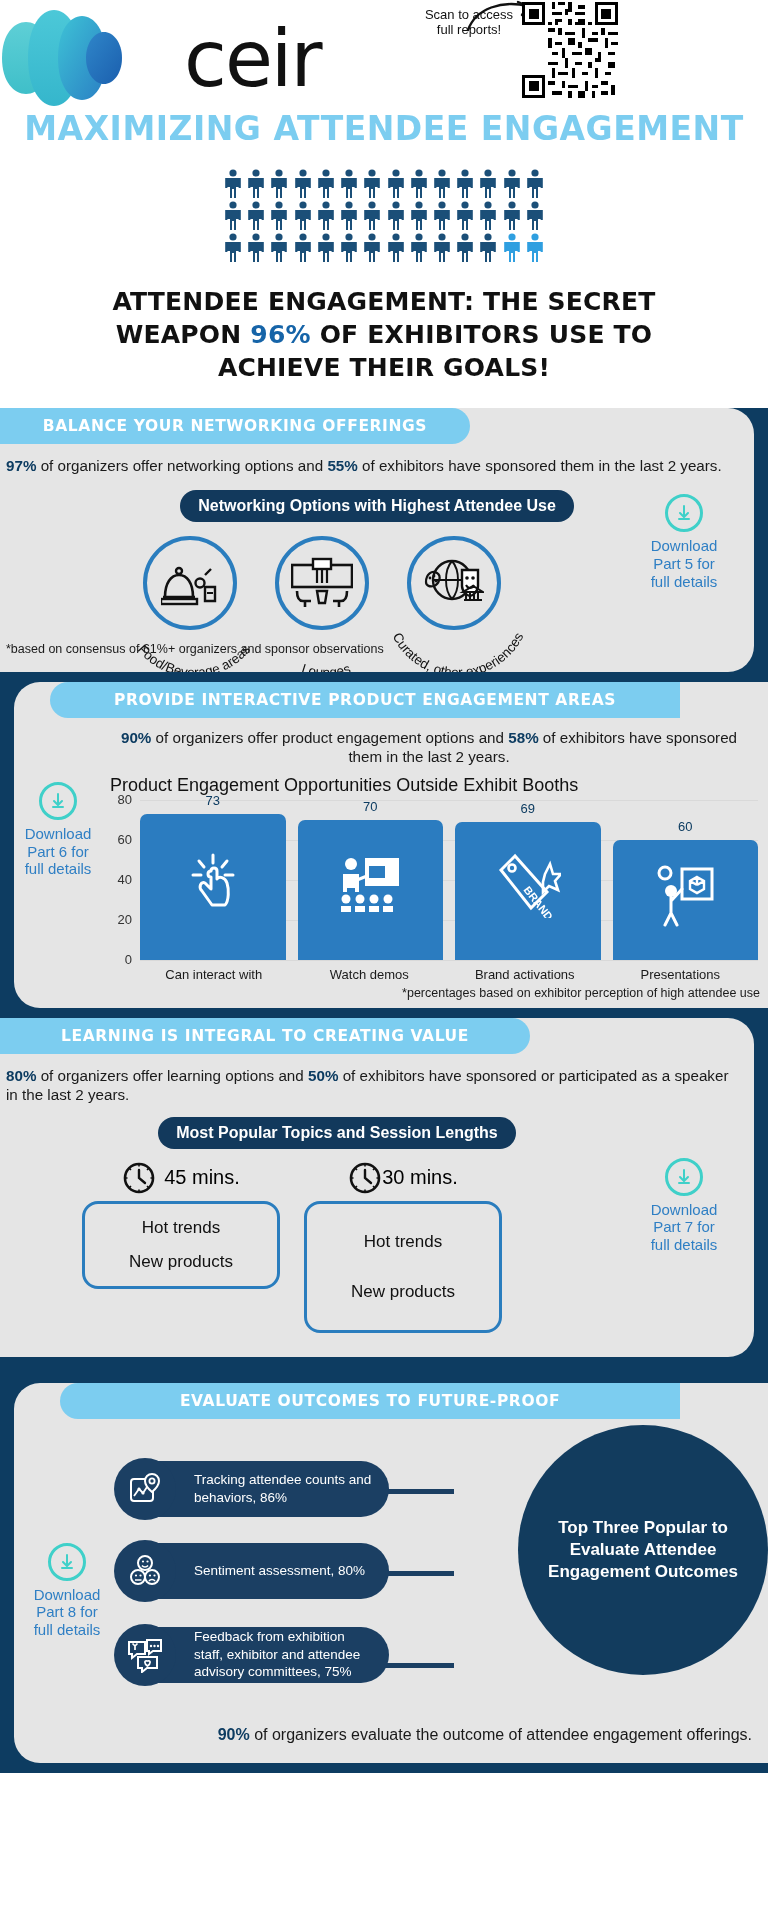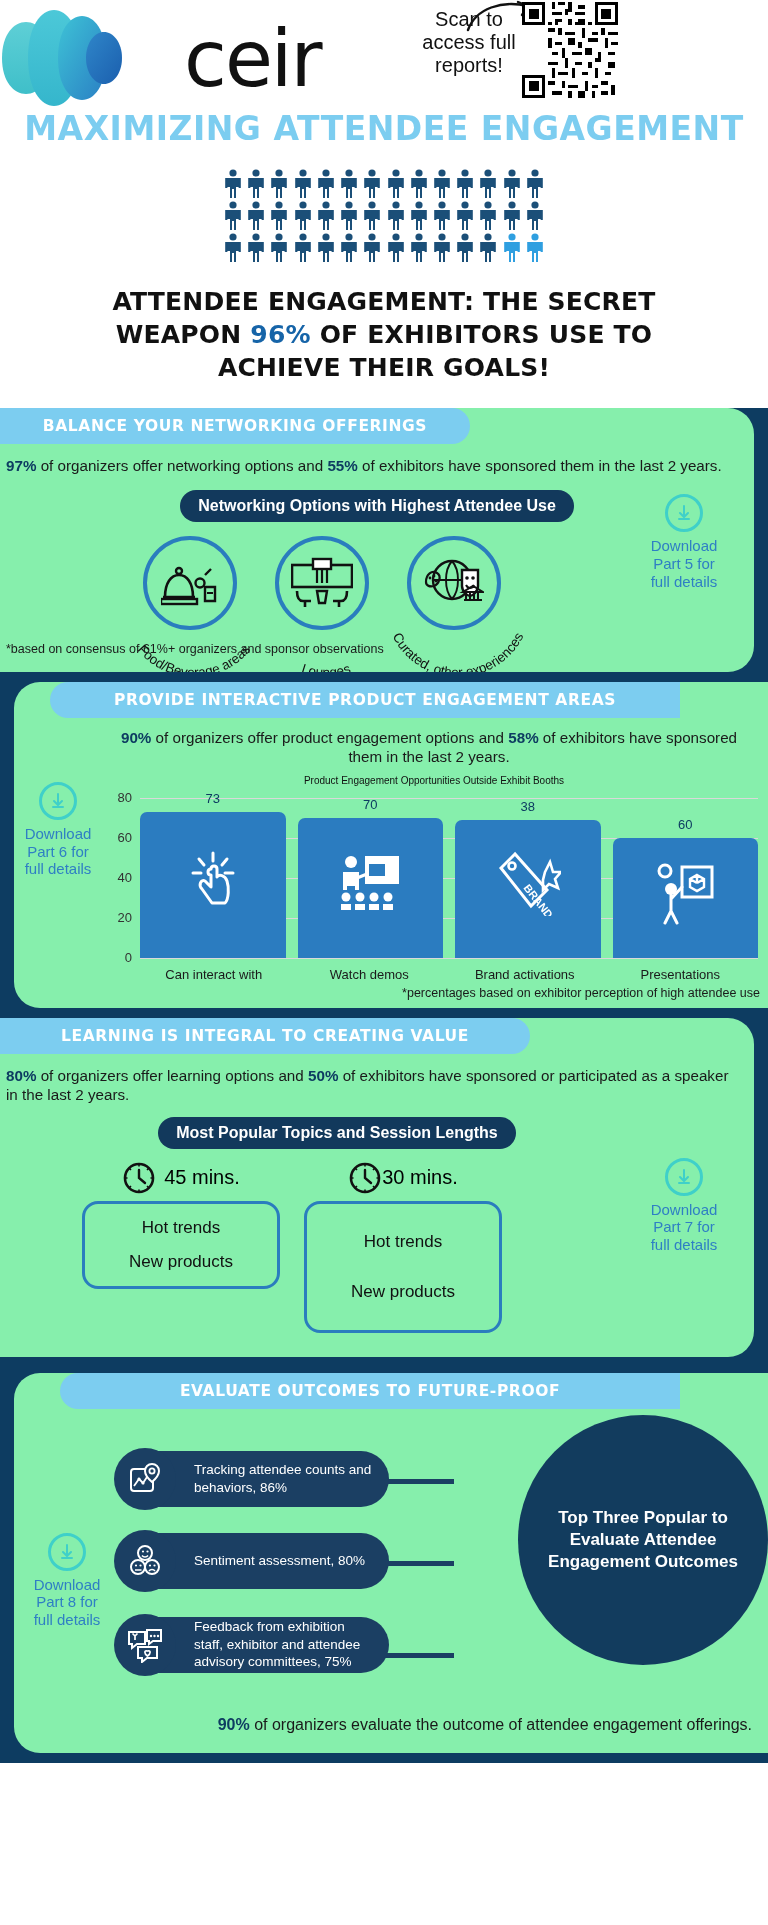--- a/index.html
+++ b/index.html
@@ -9,21 +9,21 @@
     background: #ffffff;
     position: relative;
     overflow: hidden;
   }
   
   .header { position: relative; height: 112px; }
   .logo-wrap { position: absolute; left: 0; top: 4px; display: flex; align-items: center; }
   .brand-word { font-size: 78px; font-weight: 400; letter-spacing: -2px; color: #111; line-height: 1;
                 font-family: "DejaVu Sans", sans-serif; margin-left: 4px; margin-top: 2px;}
   .scan-text { position: absolute; left: 420px; top: 8px; width: 98px; text-align: center;
-               font-size: 20px; line-height: 1.15; color: #111; font-family:"Liberation Sans",sans-serif;}
+               font-size: 13px; line-height: 1.15; color: #111; font-family:"Liberation Sans",sans-serif;}
   .qr { position: absolute; left: 522px; top: 2px; width: 96px; height: 96px; }
   .arrow-curve { position: absolute; left: 466px; top: 0px; width: 70px; height: 34px; }
 
   .main-title {
     color: #7ccdf0; font-size: 33px; font-weight: 800; letter-spacing: 0.5px;
     text-align: center; padding: 0 4px; line-height: 1.05;
     font-family: "DejaVu Sans", sans-serif;
   }
 
   
@@ -33,21 +33,21 @@
   .headline {
     margin: 22px auto 0; width: 560px; text-align: center;
     font-size: 25px; font-weight: 800; line-height: 1.33; color: #111;
     letter-spacing: 0.2px; font-family: "DejaVu Sans", sans-serif;
   }
   .headline .hl { color: #1664a8; }
 
   
   .section { position: relative; }
   .navy-bg { background: #0d3c61; }
-  .white-card { background: #86efac; }
+  .white-card { background: #e5e5e5; }
 
   .band-title {
     background: #7ccdf0; color: #fff; font-weight: 800; font-size: 15.5px;
     letter-spacing: 0.6px; padding: 9px 0; text-align: center;
     border-radius: 0 30px 30px 0; font-family: "DejaVu Sans", sans-serif;
   }
   .band-title.centered { border-radius: 30px; }
 
   .stat-line { font-size: 15.2px; line-height: 1.28; color: #1a1a1a; }
   .stat-line b { color: #0d3c61; }
@@ -574,21 +574,21 @@
 
 <div class="section navy-bg" style="padding:10px 0 0 0;">
   <div class="white-card" style="margin-left:14px; border-radius:26px 0 0 26px; padding-bottom:0; position:relative;">
     <div class="band-title centered" style="width:630px; margin-left:36px; border-radius:30px 0 0 30px;">PROVIDE INTERACTIVE PRODUCT ENGAGEMENT AREAS</div>
 
     <div class="stat-line" style="padding:10px 14px 0 90px; text-align:center;">
       <b>90%</b><span> of organizers offer product engagement options and </span><b>58%</b><span> of exhibitors have sponsored them in the last 2 years.</span>
     </div>
 
     <div class="chart" style="height:190px; margin:8px 10px 0 96px; position:relative;">
-      <div style="text-align:center; font-size:10px; color:#111; font-weight:500; margin-bottom:12px;">Product Engagement Opportunities Outside Exhibit Booths</div>
+      <div style="font-size:18px; color:#111; font-weight:500; margin-bottom:4px;">Product Engagement Opportunities Outside Exhibit Booths</div>
       <div id="chart-area" style="position:relative; height:160px;">
           <div class="grid" style="top:160px"></div>
           <div class="ytick" style="top:152px; left:-4px;">0</div>
           <div class="grid" style="top:120px"></div>
           <div class="ytick" style="top:112px; left:-4px;">20</div>
           <div class="grid" style="top:80px"></div>
           <div class="ytick" style="top:72px; left:-4px;">40</div>
           <div class="grid" style="top:40px"></div>
           <div class="ytick" style="top:32px; left:-4px;">60</div>
           <div class="grid" style="top:0px"></div>
@@ -617,21 +617,21 @@
                     <circle cx="23" cy="45" r="4.5" fill="#fff"></circle>
                     <path d="M18 52 H28 V58 H18Z" fill="#fff"></path>
                     <circle cx="37" cy="45" r="4.5" fill="#fff"></circle>
                     <path d="M32 52 H42 V58 H32Z" fill="#fff"></path>
                     <circle cx="51" cy="45" r="4.5" fill="#fff"></circle>
                     <path d="M46 52 H56 V58 H46Z" fill="#fff"></path>
                   </svg></span>
               </div>
             </div>
             <div style="flex:1; position:relative; height:138px;">
-              <div class="bar-val">38</div>
+              <div class="bar-val">69</div>
               <div class="bar" style="height:100%;">
                 <span style="margin-bottom:8px;"><svg width="66" height="66" viewBox="0 0 66 66">
                     <path d="M20 4 L6 18 L36 56 L52 40 Z" stroke="#fff" stroke-width="3" fill="none"></path>
                     <circle cx="17" cy="16" r="3.5" stroke="#fff" stroke-width="2.6" fill="none"></circle>
                     <path d="M50 22 L55 12 L58 22 L66 22 L60 29 L63 38 L54 34 L48 40 L48 30 Z" stroke="#fff" stroke-width="2.6" fill="none"></path>
                     <text x="28" y="38" fill="#fff" font-size="11" font-family="Liberation Sans, sans-serif" font-weight="bold" transform="rotate(52 28 38)">BRAND</text>
                   </svg></span>
               </div>
             </div>
             <div style="flex:1; position:relative; height:120px;">
@@ -723,21 +723,21 @@
             <path d="M9 2 V12 M5 9 L9 13 L13 9 M4 15 H14" stroke="#3fd0c9" stroke-width="2" fill="none" stroke-linecap="round"></path>
           </svg>
       </div>
       <div>Download</div>
       <div>Part 7 for</div>
       <div>full details</div>
     </div>
   </div>
 </div>
 
-<div class="section" style="background:#0d3c61; padding:16px 0 10px 0;">
+<div class="section" style="background:#0d3c61; padding:26px 0 10px 0;">
   <div class="white-card" style="margin-left:14px; border-radius:26px 0 0 26px; padding-bottom:14px; position:relative; overflow:hidden;">
     <div class="band-title centered" style="width:620px; margin-left:46px; border-radius:30px 0 0 30px;">EVALUATE OUTCOMES TO FUTURE-PROOF</div>
 
     <div style="position:relative; height:300px; margin-top:6px;">
 
       <div class="big-oval" style="position:absolute; right:0px; top:0px; width:250px; height:250px;">Top Three Popular to Evaluate Attendee Engagement Outcomes</div>
 
       <div class="connector" style="left:370px; top:64px; width:70px;"></div>
       <div class="connector" style="left:350px; top:146px; width:90px;"></div>
       <div class="connector" style="left:366px; top:238px; width:74px;"></div>

